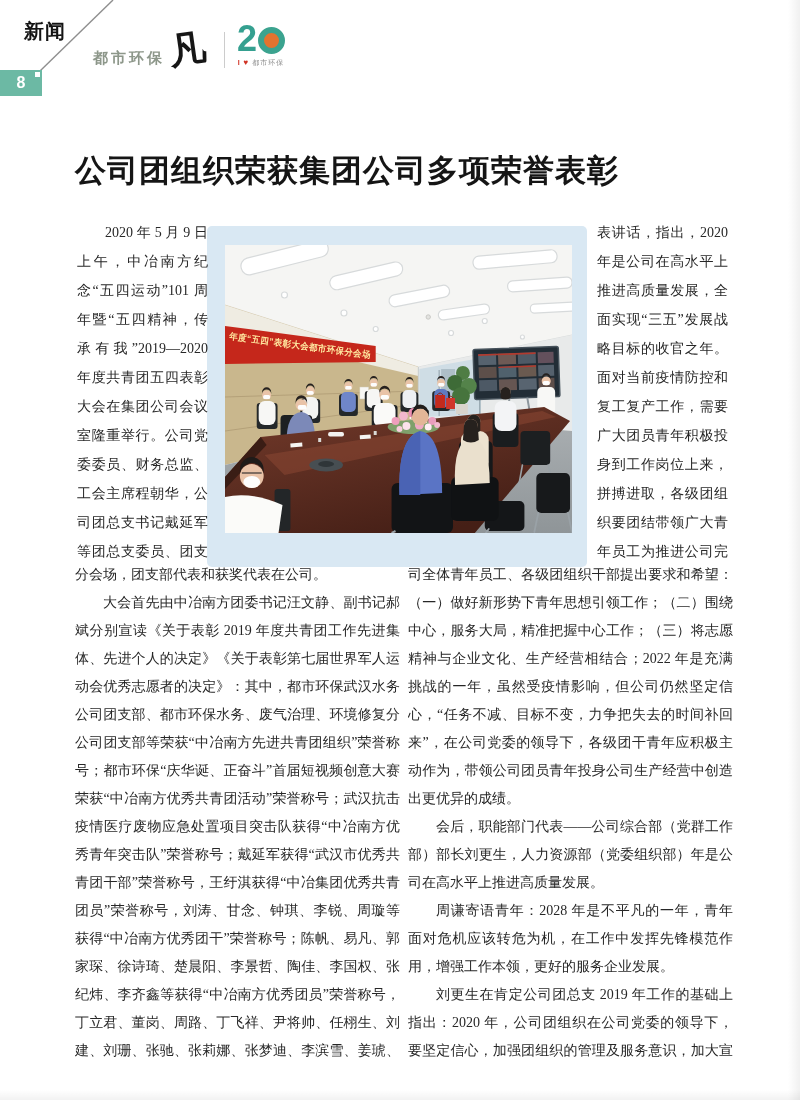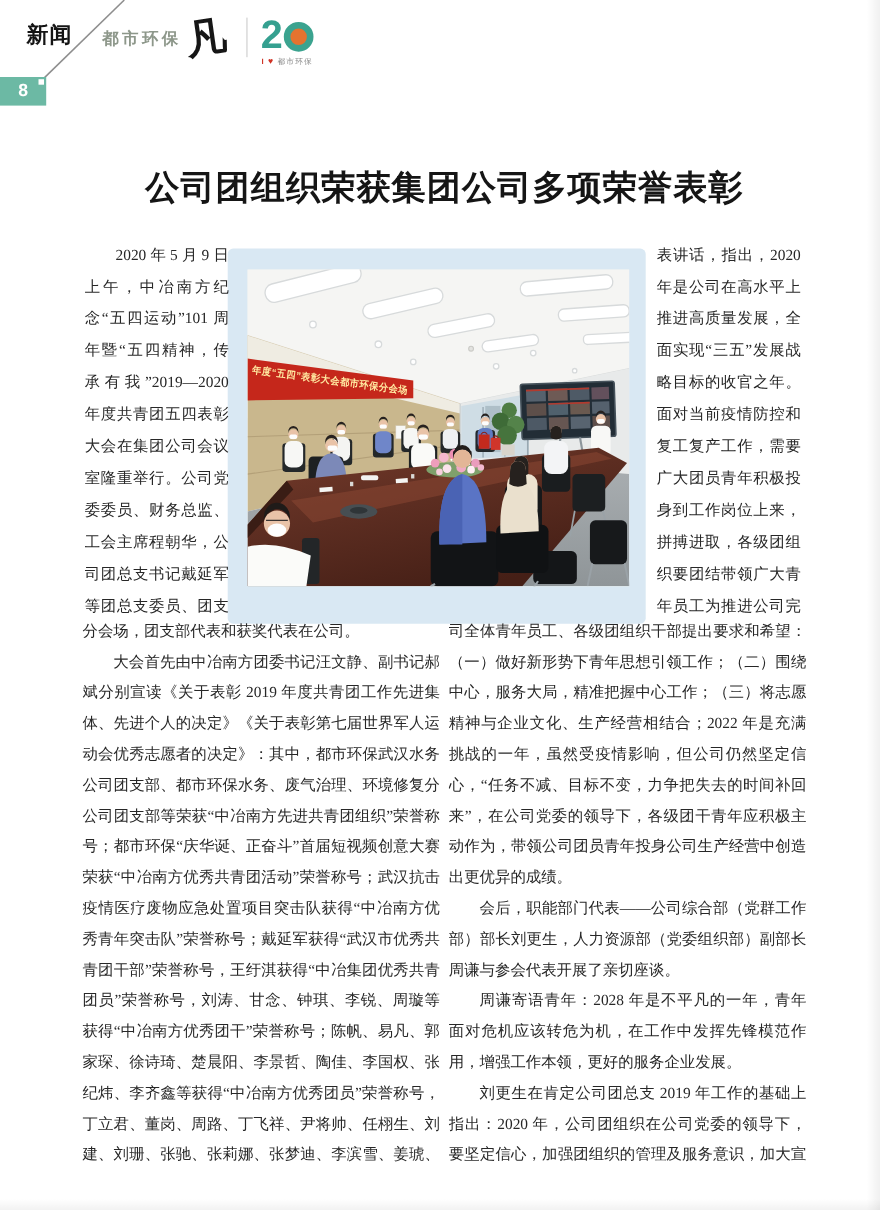--- a/index.html
+++ b/index.html
@@ -26,21 +26,21 @@
     font-size:20px; color:#141414; letter-spacing:1px;
   }
   .diag-rule{ position:absolute; left:0; top:0; }
   .pagenum-box{
     position:absolute; left:0; top:70px; width:42px; height:26px;
     background:#6cb9a4; color:#ffffff; display:flex; align-items:center; justify-content:center;
     font-family:"Liberation Sans",sans-serif; font-weight:bold; font-size:16px;
   }
   .corner-sq{ position:absolute; top:2px; right:2px; width:5px; height:5px; background:#ffffff; }
 
-  .masthead{ position:absolute; left:93px; top:16px; height:52px; display:flex; align-items:flex-start; }
+  .masthead{ position:absolute; left:93px; top:16px; height:52px; display:flex; align-items:flex-end; }
   .mast-name{
     font-family:"Liberation Sans",sans-serif; font-weight:bold; font-size:15px;
     color:#8d978a; letter-spacing:3px; margin-top:10px;
   }
   .mast-seal{
     font-family:"DejaVu Serif",serif; font-size:37px; font-weight:bold; color:#161616;
     display:inline-block; transform:rotate(-8deg); margin:0 6px 0 4px; line-height:1;
   }
   .mast-divider{ width:1px; height:36px; background:#cccccc; margin:0 12px; }
   .anniv-col{ display:flex; flex-direction:column; align-items:center; }
@@ -56,21 +56,21 @@
   .anniv-tag{
     font-family:"Liberation Sans",sans-serif; font-size:7px; color:#8a8a8a;
     letter-spacing:1px; margin-top:3px; white-space:nowrap;
   }
   .anniv-tag .tag-heart{ color:#d03224; font-size:8px; }
   .anniv-tag .tag-i{ color:#d03224; font-weight:bold; }
 
   
   .headline{
     position:absolute; left:75px; top:150px; width:658px; margin:0;
-    text-align:center; font-family:"Liberation Sans",sans-serif;
+    font-family:"Liberation Sans",sans-serif;
     font-weight:bold; font-size:31px; color:#151515; letter-spacing:1px;
   }
 
   
   .photo-mat{
     position:absolute; left:207px; top:226px; width:380px; height:341px;
     margin:0; box-sizing:border-box; background:#d9e8f3; border-radius:5px;
     padding:19px 15px 34px 18px;
   }
   .photo-mat svg{ display:block; width:347px; height:288px; background:#f4f4f2; }
@@ -382,19 +382,19 @@
   </div>
 
   <div class="col col-bl">
     <p>分会场，团支部代表和获奖代表在公司。</p>
     <p class="indent">大会首先由中冶南方团委书记汪文静、副书记郝斌分别宣读《关于表彰 2019 年度共青团工作先进集体、先进个人的决定》《关于表彰第七届世界军人运动会优秀志愿者的决定》：其中，都市环保武汉水务公司团支部、都市环保水务、废气治理、环境修复分公司团支部等荣获“中冶南方先进共青团组织”荣誉称号；都市环保“庆华诞、正奋斗”首届短视频创意大赛荣获“中冶南方优秀共青团活动”荣誉称号；武汉抗击疫情医疗废物应急处置项目突击队获得“中冶南方优秀青年突击队”荣誉称号；戴延军获得“武汉市优秀共青团干部”荣誉称号，王纡淇获得“中冶集团优秀共青团员”荣誉称号，刘涛、甘念、钟琪、李锐、周璇等获得“中冶南方优秀团干”荣誉称号；陈帆、易凡、郭家琛、徐诗琦、楚晨阳、李景哲、陶佳、李国权、张纪炜、李齐鑫等获得“中冶南方优秀团员”荣誉称号，丁立君、董岗、周路、丁飞祥、尹将帅、任栩生、刘建、刘珊、张驰、张莉娜、张梦迪、李滨雪、姜琥、董仁君等获得“中冶南方优秀青年志愿者”荣誉称号。</p>
 
   </div>
 
   <div class="col col-br">
     <p>司全体青年员工、各级团组织干部提出要求和希望：（一）做好新形势下青年思想引领工作；（二）围绕中心，服务大局，精准把握中心工作；（三）将志愿精神与企业文化、生产经营相结合；2022 年是充满挑战的一年，虽然受疫情影响，但公司仍然坚定信心，“任务不减、目标不变，力争把失去的时间补回来”，在公司党委的领导下，各级团干青年应积极主动作为，带领公司团员青年投身公司生产经营中创造出更优异的成绩。</p>
-    <p class="indent">会后，职能部门代表——公司综合部（党群工作部）部长刘更生，人力资源部（党委组织部）副部长周谦与参会代表开展了亲切座谈。</p>
+    <p class="indent">会后，职能部门代表——公司综合部（党群工作部）部长刘更生，人力资源部（党委组织部）年是公司在高水平上推进高质量发展。</p>
     <p class="indent">周谦寄语青年：2028 年是不平凡的一年，青年面对危机应该转危为机，在工作中发挥先锋模范作用，增强工作本领，更好的服务企业发展。</p>
     <p class="indent">刘更生在肯定公司团总支 2019 年工作的基础上指出：2020 年，公司团组织在公司党委的领导下，要坚定信心，加强团组织的管理及服务意识，加大宣传力度，发挥青年生力军作用，为公司可持续高质量发展贡献力量。</p>
 
   </div>
 
 </div>
 
 </body></html>

